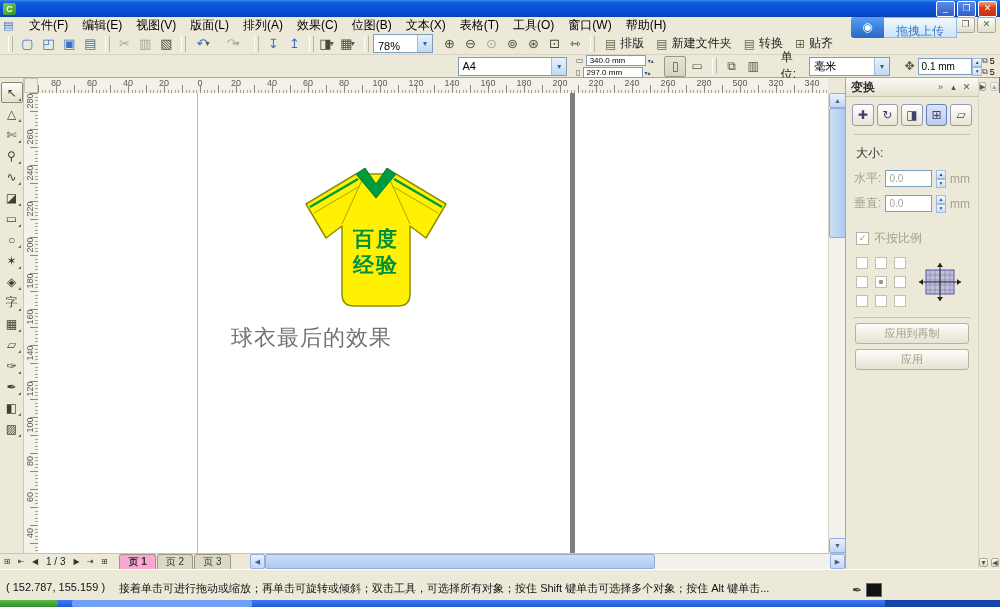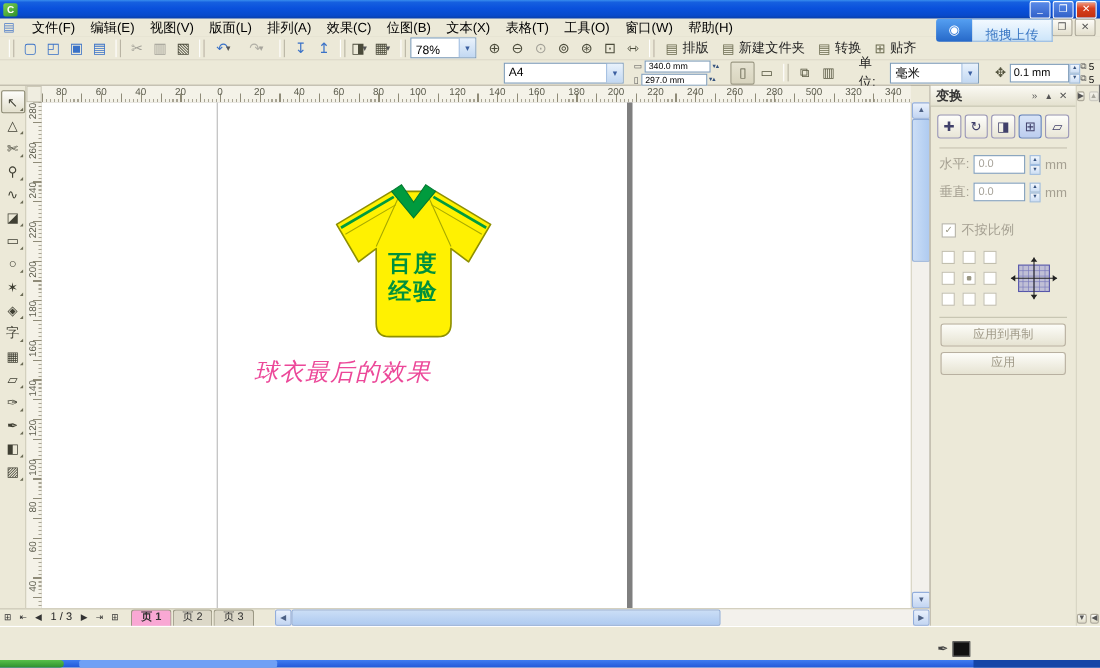--- a/index.html
+++ b/index.html
@@ -52,21 +52,21 @@
   #ruler-corner{left:24px;top:78px;width:14px;height:15px;background:#EFEDE0;border:1px solid #C9C5B4;box-sizing:border-box;}
   #hruler{left:38px;top:78px;width:790px;height:15px;background:#F4F2E8 repeating-linear-gradient(90deg,#A8A494 0 1px,transparent 1px 3.6px) left bottom/100% 3px no-repeat;border-bottom:1px solid #9B9884;overflow:hidden;}
   #hruler:before{content:"";position:absolute;left:0;top:7px;width:100%;height:8px;background:repeating-linear-gradient(90deg,#8F8B78 0 1px,transparent 1px 18px);}
   .hlab{position:absolute;top:0px;width:20px;text-align:center;font-size:9px;color:#5B5B4C;}
   #vruler{left:24px;top:93px;width:14px;height:460px;background:#F4F2E8 repeating-linear-gradient(180deg,#A8A494 0 1px,transparent 1px 3.6px) right top/3px 100% no-repeat;border-right:1px solid #9B9884;overflow:hidden;}
   #vruler:before{content:"";position:absolute;left:6px;top:0;width:8px;height:100%;background:repeating-linear-gradient(180deg,#8F8B78 0 1px,transparent 1px 18px);}
   .vlab{position:absolute;left:-3px;width:18px;height:10px;font-size:9px;color:#5B5B4C;text-align:center;transform:rotate(-90deg);}
   #canvas{left:38px;top:93px;width:790px;height:460px;background:#FFFFFF;overflow:hidden;}
   #page-left-edge{left:159px;top:0;width:1px;height:460px;background:#B9B9B9;}
   #page-right-edge{left:532px;top:0;width:5px;height:460px;background:#7F7F7F;}
-  #caption{left:193px;top:230px;font-family:"Liberation Serif","DejaVu Serif",serif;font-size:22px;letter-spacing:1px;color:#ec4899;white-space:nowrap;font-style:italic;}
+  #caption{left:193px;top:230px;font-family:"Liberation Serif","DejaVu Serif",serif;font-size:22px;letter-spacing:1px;color:#737373;white-space:nowrap;}
   
   .sb-btn{background:linear-gradient(#EAF1FC,#C2D5F2);border:1px solid #93AEDC;color:#4D6185;font-size:7px;display:flex;align-items:center;justify-content:center;border-radius:2px;box-sizing:border-box;}
   #vscroll{left:828px;top:93px;width:17px;height:460px;background:#F3F1EC;border-left:1px solid #D8D4C4;}
   #vscroll .sb-btn{width:17px;height:15px;}
   #vscroll .thumb{position:absolute;left:0;top:15px;width:17px;height:130px;background:linear-gradient(90deg,#CBDEF6,#AECAF0);border:1px solid #8FACD8;border-radius:2px;box-sizing:border-box;}
   #vscroll .down{position:absolute;bottom:0;}
   #tabrow{left:0;top:553px;width:845px;height:16px;background:#ECE9D8;border-top:1px solid #C9C5B4;display:flex;align-items:center;box-sizing:border-box;}
   .nav-btn{width:14px;height:13px;display:inline-flex;align-items:center;justify-content:center;font-size:8px;color:#333;}
   .page-count{font-size:10px;color:#222;padding:0 4px;white-space:nowrap;}
   .tab{height:14px;padding:0 8px;font-size:10px;line-height:14px;background:#DCD8C8;border:1px solid #9B9884;border-bottom:none;border-radius:3px 3px 0 0;margin-right:1px;color:#333;}
@@ -440,20 +440,21 @@
           <span>◨</span>
         </span>
         <span class="xfb active">
           <span>⊞</span>
         </span>
         <span class="xfb">
           <span>▱</span>
         </span>
     </div>
     <div class="docker-sep"></div>
+    <div class="size-label">大小:</div>
     <div class="xf-row">
       <span class="lbl">水平:</span>
       <span class="field">0.0</span>
       <span class="spin">
           <span>▲</span>
           <span>▼</span>
         </span>
       <span class="unit">mm</span>
     </div>
     <div class="xf-row">
@@ -530,20 +531,24 @@
       <span class="tab">页 2</span>
       <span class="tab">页 3</span>
   </div>
   <div id="hscroll">
     <span class="sb-btn">◀</span>
     <span class="thumb"></span>
     <span class="sb-btn right">▶</span>
   </div>
 
   <div id="statusbar" class="abs">
+    <div id="status-line">
+      <span>( 152.787, 155.159 )</span>
+      <span>接着单击可进行拖动或缩放；再单击可旋转或倾斜；双击工具，可选择所有对象；按住 Shift 键单击可选择多个对象；按住 Alt 键单击...</span>
+    </div>
     <div id="status-icons">
       <span class="pen">✒</span>
       <span class="fillsw"></span>
     </div>
   </div>
 
   <div id="taskbar" class="abs">
     <span class="start"></span>
     <span class="task"></span>
     <span class="tray"></span>

